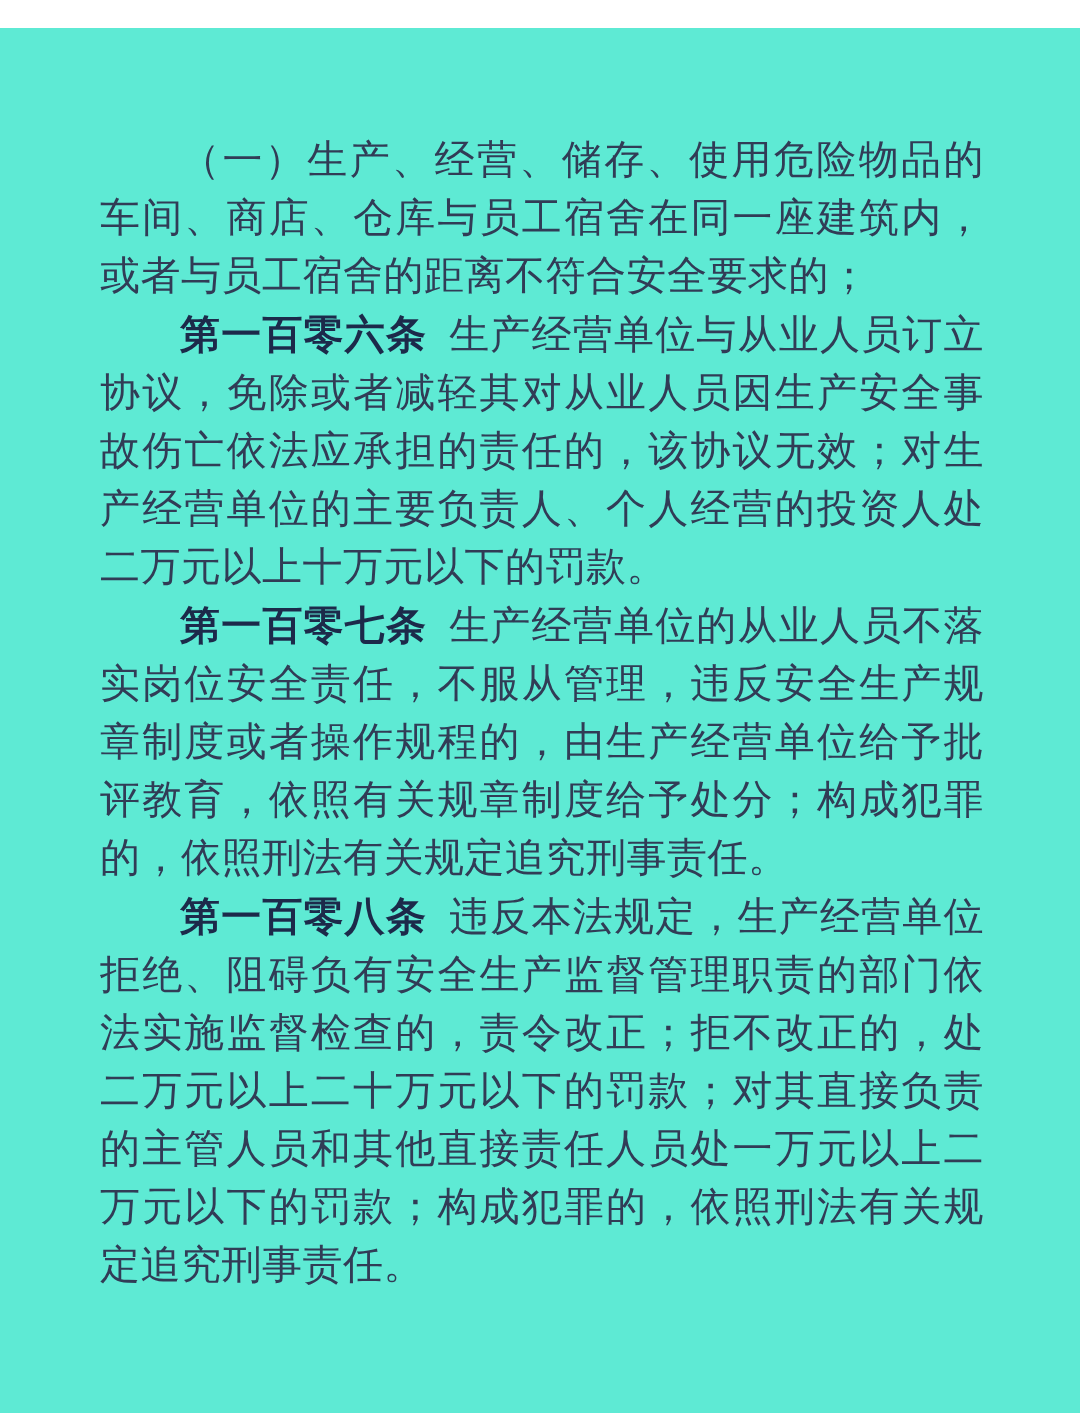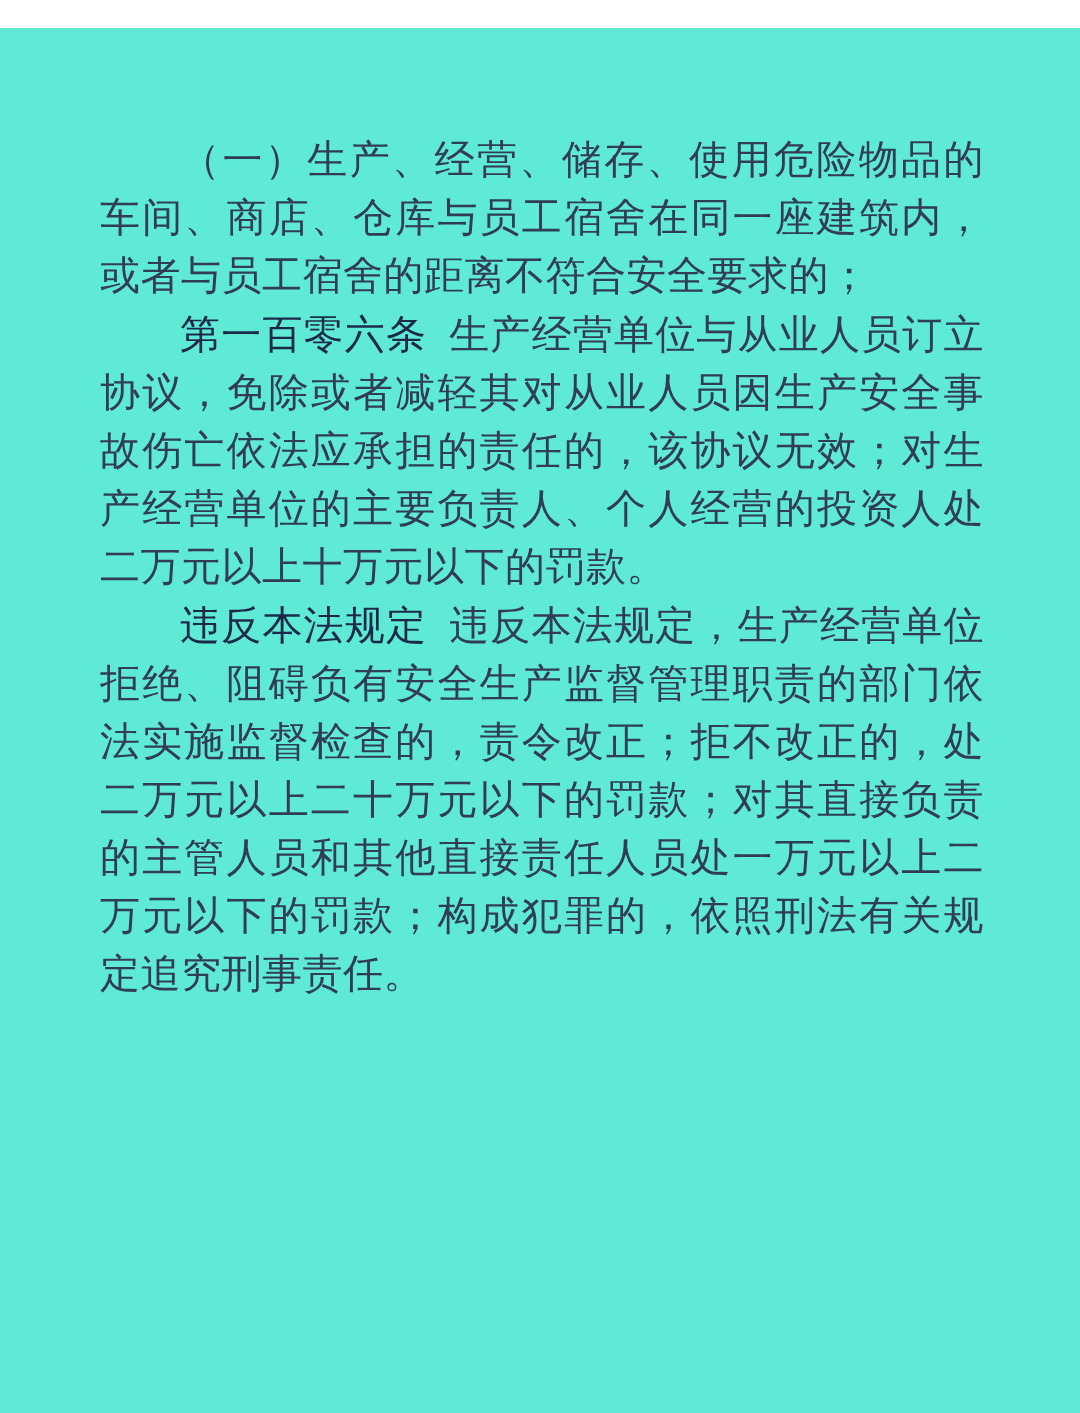--- a/index.html
+++ b/index.html
@@ -26,32 +26,33 @@
     font-size: 40px;
     line-height: 58px;
     color: #313c56;
     text-align: justify;
     text-align-last: left;
     text-indent: 2em;
     letter-spacing: 0.5px;
   }
   .para-head {
     font-family: "Liberation Sans", "DejaVu Sans", sans-serif;
-    font-weight: 400;
+    font-weight: 700;
     color: #1c2a4a;
   }
   .para-head:not(:empty) {
     margin-right: 0.55em;
   }
 </style>
 </head>
 <body>
 
 <div class="page">
   <p class="para"><strong class="para-head"></strong><span class="para-body">（一）生产、经营、储存、使用危险物品的车间、商店、仓库与员工宿舍在同一座建筑内，或者与员工宿舍的距离不符合安全要求的；</span></p>
 
 
   <p class="para"><strong class="para-head">第一百零六条</strong><span class="para-body">生产经营单位与从业人员订立协议，免除或者减轻其对从业人员因生产安全事故伤亡依法应承担的责任的，该协议无效；对生产经营单位的主要负责人、个人经营的投资人处二万元以上十万元以下的罚款。</span></p>
 
+  <p class="para"><strong class="para-head">第一百零七条</strong><span class="para-body">生产经营单位的从业人员不落实岗位安全责任，不服从管理，违反安全生产规章制度或者操作规程的，由生产经营单位给予批评教育，依照有关规章制度给予处分；构成犯罪的，依照刑法有关规定追究刑事责任。</span></p>
 
-  <p class="para"><strong class="para-head">违反本法规定</strong><span class="para-body">违反本法规定，生产经营单位拒绝、阻碍负有安全生产监督管理职责的部门依法实施监督检查的，责令改正；拒不改正的，处二万元以上二十万元以下的罚款；对其直接负责的主管人员和其他直接责任人员处一万元以上二万元以下的罚款；构成犯罪的，依照刑法有关规定追究刑事责任。</span></p>
+  <p class="para"><strong class="para-head">第一百零八条</strong><span class="para-body">违反本法规定，生产经营单位拒绝、阻碍负有安全生产监督管理职责的部门依法实施监督检查的，责令改正；拒不改正的，处二万元以上二十万元以下的罚款；对其直接负责的主管人员和其他直接责任人员处一万元以上二万元以下的罚款；构成犯罪的，依照刑法有关规定追究刑事责任。</span></p>
 
 </div>
 
 </body></html>

